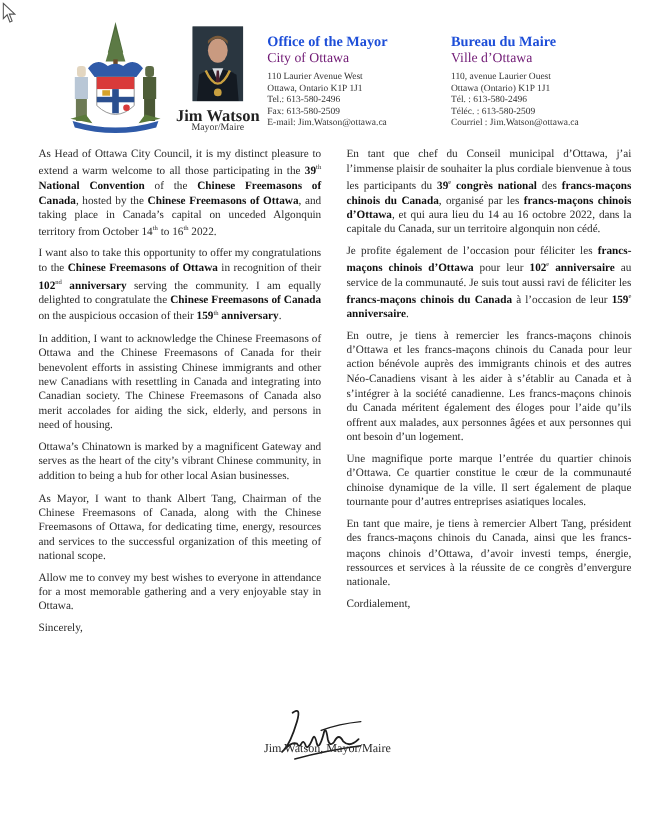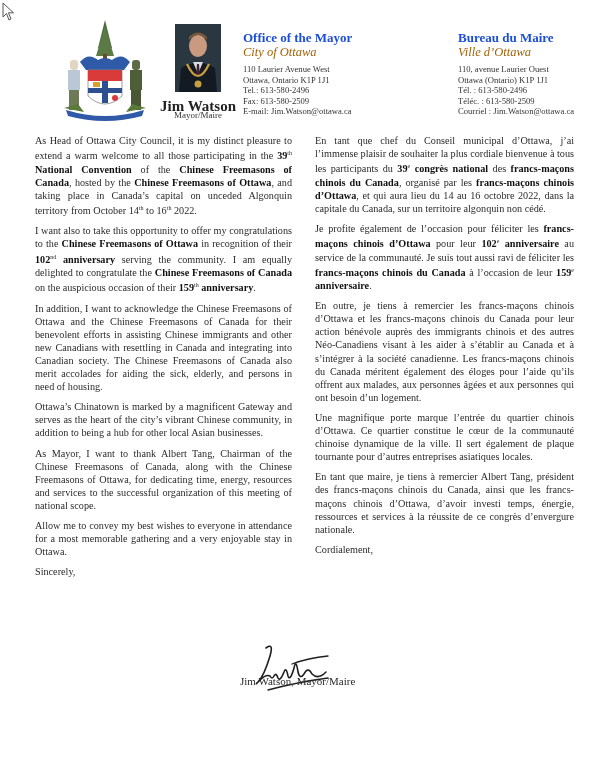--- a/index.html
+++ b/index.html
@@ -4,23 +4,23 @@
 <style>
   html, body { margin:0; padding:0; background:#ffffff; }
   body { width:600px; height:764px; position:relative; overflow:hidden; font-family:"Liberation Serif", serif; color:#2b2b2b; }
   .cursor { position:absolute; left:2px; top:2px; width:14px; height:20px; }
   .crest { position:absolute; left:58px; top:18px; width:94px; height:104px; }
   .photo { position:absolute; left:175px; top:24px; width:46px; height:68px; background:#27323a; overflow:hidden; }
   .mayor-name { position:absolute; left:160px; top:98px; width:76px; text-align:center; font-size:15px; font-weight:bold; color:#222; }
   .mayor-title { position:absolute; left:160px; top:110px; width:76px; text-align:center; font-size:9px; color:#333; }
   .office { position:absolute; top:30px; }
   .office.en { left:243px; }
-  .office.fr { left:410px;margin-left:48px; }
+  .office.fr { left:410px; }
   .office .h1 { font-size:13px; font-weight:bold; color:#1d4ed8; line-height:15px; }
-  .office .h2 { font-size:12.5px; color:#a16207; line-height:15px; margin-bottom:4px;font-style:italic; }
+  .office .h2 { font-size:12.5px; color:#701a75; line-height:15px; margin-bottom:4px; }
   .office .ln { font-size:8.6px; color:#333; line-height:10.5px; }
   .col { position:absolute; top:134px; font-size:10.2px; line-height:13.1px; text-align:justify; color:#2a2a2a; }
   .col.en { left:35px; width:257px; }
   .col.fr { left:315px; width:259px; }
   .col p { margin:0 0 7px 0; }
   .col b { color:#111; }
   .col sup { font-size:6px; }
   .sig { position:absolute; left:248px; top:642px; width:90px; height:52px; }
   .sig-name { position:absolute; left:240px; top:675px; font-size:11px; color:#2a2a2a; }
 </style>

